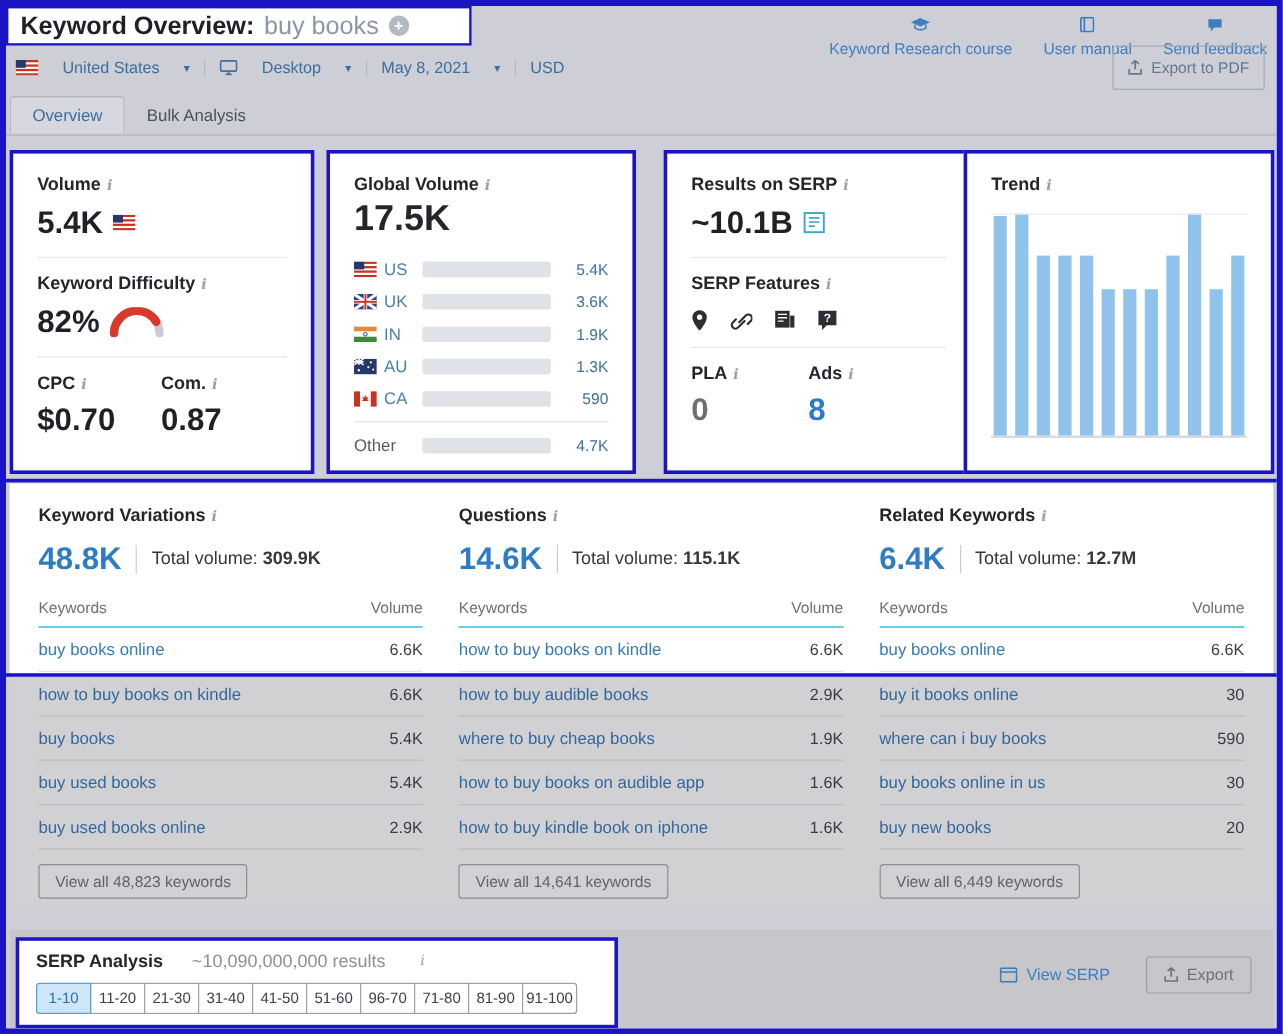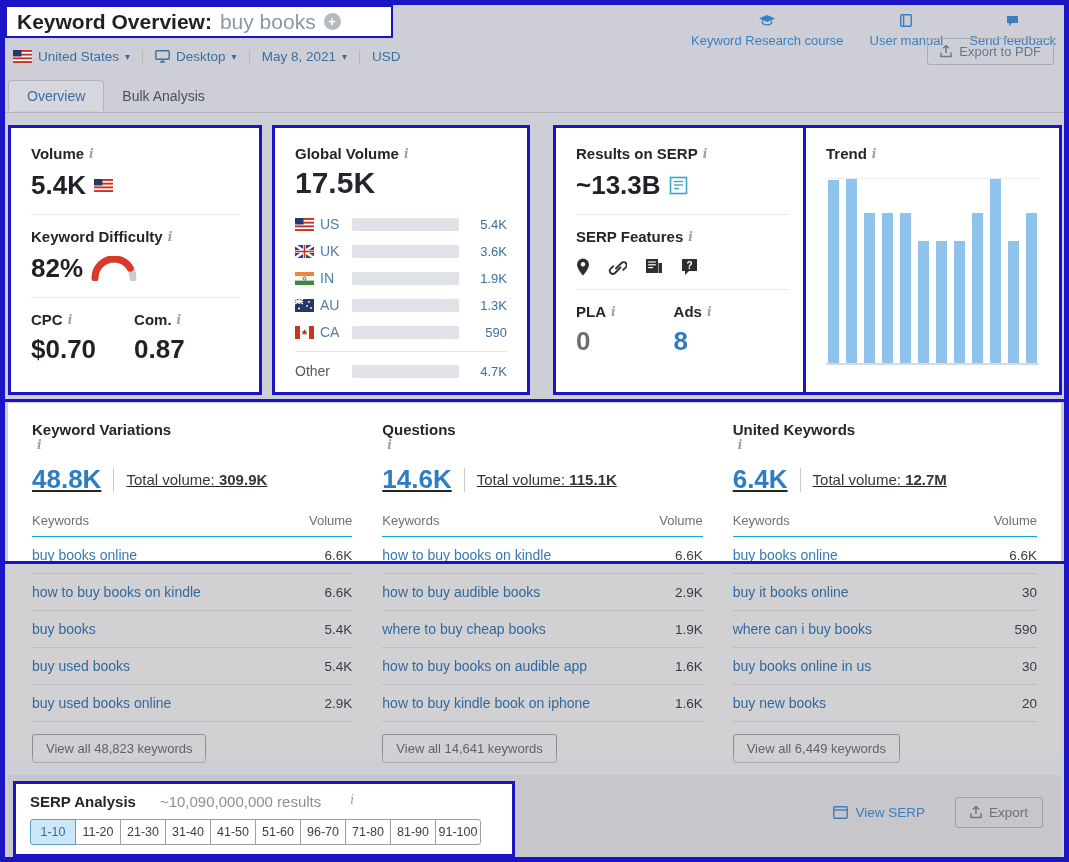--- a/index.html
+++ b/index.html
@@ -13,26 +13,26 @@
 
   
   #title-box{left:0;top:0;width:388px;height:33px;background:#fff;border:2px solid #1b14c4;
     display:flex;align-items:center;padding:0 10px;box-sizing:border-box;gap:8px;}
   #title-box .t-label{font-size:21px;font-weight:bold;color:#1e2126;}
   #title-box .t-kw{font-size:21px;color:#8a97a4;}
   .plus-circle{width:17px;height:17px;border-radius:50%;background:#b3bac1;color:#fff;
     font-size:13px;line-height:17px;text-align:center;font-weight:bold;}
   #header-links{right:8px;top:9px;display:flex;gap:26px;align-items:center;}
   .hlink{display:flex;align-items:center;gap:6px;color:#3b7fc0;font-size:13px;cursor:pointer;flex-direction:column;}
-  #export-pdf{right:10px;top:33px;height:27px;display:flex;align-items:center;gap:7px;
+  #export-pdf{right:10px;top:33px;height:37px;display:flex;align-items:center;gap:7px;
     border:1px solid #a7abb3;border-radius:3px;padding:0 12px;color:#64788f;font-size:13px;background:transparent;cursor:pointer;}
 
   
   #filter-bar{left:8px;top:44px;display:flex;align-items:center;gap:12px;font-size:13.5px;color:#3c6f9e;}
-  .f-item{display:flex;align-items:center;gap:6px;cursor:pointer;}
+  .f-item{display:flex;align-items:center;gap:20px;cursor:pointer;}
   .f-div{width:1px;height:14px;background:#b7b7bf;}
   .chev{font-size:10px;color:#3c6f9e;}
 
   
   #tabs{left:3px;top:75px;display:flex;align-items:flex-end;}
   #tab-overview{background:#d6d6de;border:1px solid #b2b2ba;border-bottom:none;border-radius:4px 4px 0 0;
     padding:7px 18px;font-size:14px;color:#3c6f9e;cursor:pointer;}
   #tab-bulk{padding:7px 18px;font-size:14px;color:#4b5158;cursor:pointer;}
   #tabs-line{left:0;right:0;top:107px;height:1px;background:#b2b2ba;}
 
@@ -64,22 +64,22 @@
   .ads-val{font-size:26px;font-weight:bold;color:#2e7cc3;margin-top:6px;}
   
   #trend-chart{position:relative;height:185px;margin-top:16px;border-bottom:2px solid #d9d9dd;}
   #trend-chart .gridline{position:absolute;left:0;right:0;top:0;height:1px;background:#ececef;}
   #trend-bars{display:flex;align-items:flex-end;justify-content:space-between;height:100%;padding:0 2px;}
   .tbar{width:11px;background:#8fc3ec;}
 
   
   #keywords-card{left:3px;top:398px;width:1053px;height:354px;background:#fff;box-sizing:border-box;}
   #kcols{display:grid;grid-template-columns:1fr 1fr 0.95fr;column-gap:30px;padding:18px 24px 0;}
-  .sec-title{font-size:15px;font-weight:bold;display:flex;align-items:flex-start;margin-bottom:12px;flex-direction:column;}
-  .sec-stats{display:flex;align-items:center;gap:12px;text-decoration:underline;}
+  .sec-title{font-size:15px;font-weight:bold;display:flex;align-items:center;margin-bottom:12px;}
+  .sec-stats{display:flex;align-items:center;gap:12px;}
   .sec-count{font-size:26px;font-weight:bold;color:#2e7cc3;}
   .sec-vline{width:1px;height:24px;background:#c9ccd2;}
   .sec-total{font-size:15px;color:#33373d;}
   .sec-total b{font-weight:bold;}
   .thead{display:flex;justify-content:space-between;font-size:13px;color:#6b7077;
     margin-top:18px;padding-bottom:8px;border-bottom:1px solid #0ea5e9;}
   .krow{height:36px;display:flex;align-items:center;justify-content:space-between;border-bottom:1px solid #e4e4e8;}
   .kw{font-size:14px;color:#3579b8;cursor:pointer;}
   .kv{font-size:13.5px;color:#3b4046;}
   .viewall{margin-top:12px;display:inline-block;padding:6px 13px;border:1px solid #a7a9b0;border-radius:3px;
@@ -347,21 +347,21 @@
       <span class="gv-val">4.7K</span>
     </div>
   </div>
 
   <div class="abs card" id="card-serp">
     <div class="c-label">
       <span>Results on SERP</span>
         <span class="info">i</span>
     </div>
     <div class="val-row">
-      <span class="big">~13.3B</span>
+      <span class="big">~10.1B</span>
       <span>
         <svg width="19" height="19" viewBox="0 0 19 19">
             <rect x="1.5" y="1.5" width="16" height="16" fill="none" stroke="#3aa8c1" stroke-width="1.6"></rect>
             <line x1="5" y1="5.5" x2="14" y2="5.5" stroke="#3aa8c1" stroke-width="1.4"></line>
             <line x1="5" y1="9" x2="14" y2="9" stroke="#3aa8c1" stroke-width="1.4"></line>
             <line x1="5" y1="12.5" x2="10" y2="12.5" stroke="#3aa8c1" stroke-width="1.4"></line>
           </svg>
       </span>
     </div>
     <hr class="c-hr">
@@ -517,21 +517,21 @@
           </div>
         <div class="krow">
             <a class="kw">how to buy kindle book on iphone</a>
             <span class="kv">1.6K</span>
           </div>
         <button class="viewall">View all 14,641 keywords</button>
       </div>
 
       <div>
         <div class="sec-title">
-          <span>United Keywords</span>
+          <span>Related Keywords</span>
             <span class="info">i</span>
         </div>
         <div class="sec-stats">
           <span class="sec-count">6.4K</span>
           <span class="sec-vline"></span>
           <span class="sec-total"><span>Total volume:</span> <b>12.7M</b></span>
         </div>
         <div class="thead">
           <span>Keywords</span>
           <span>Volume</span>

